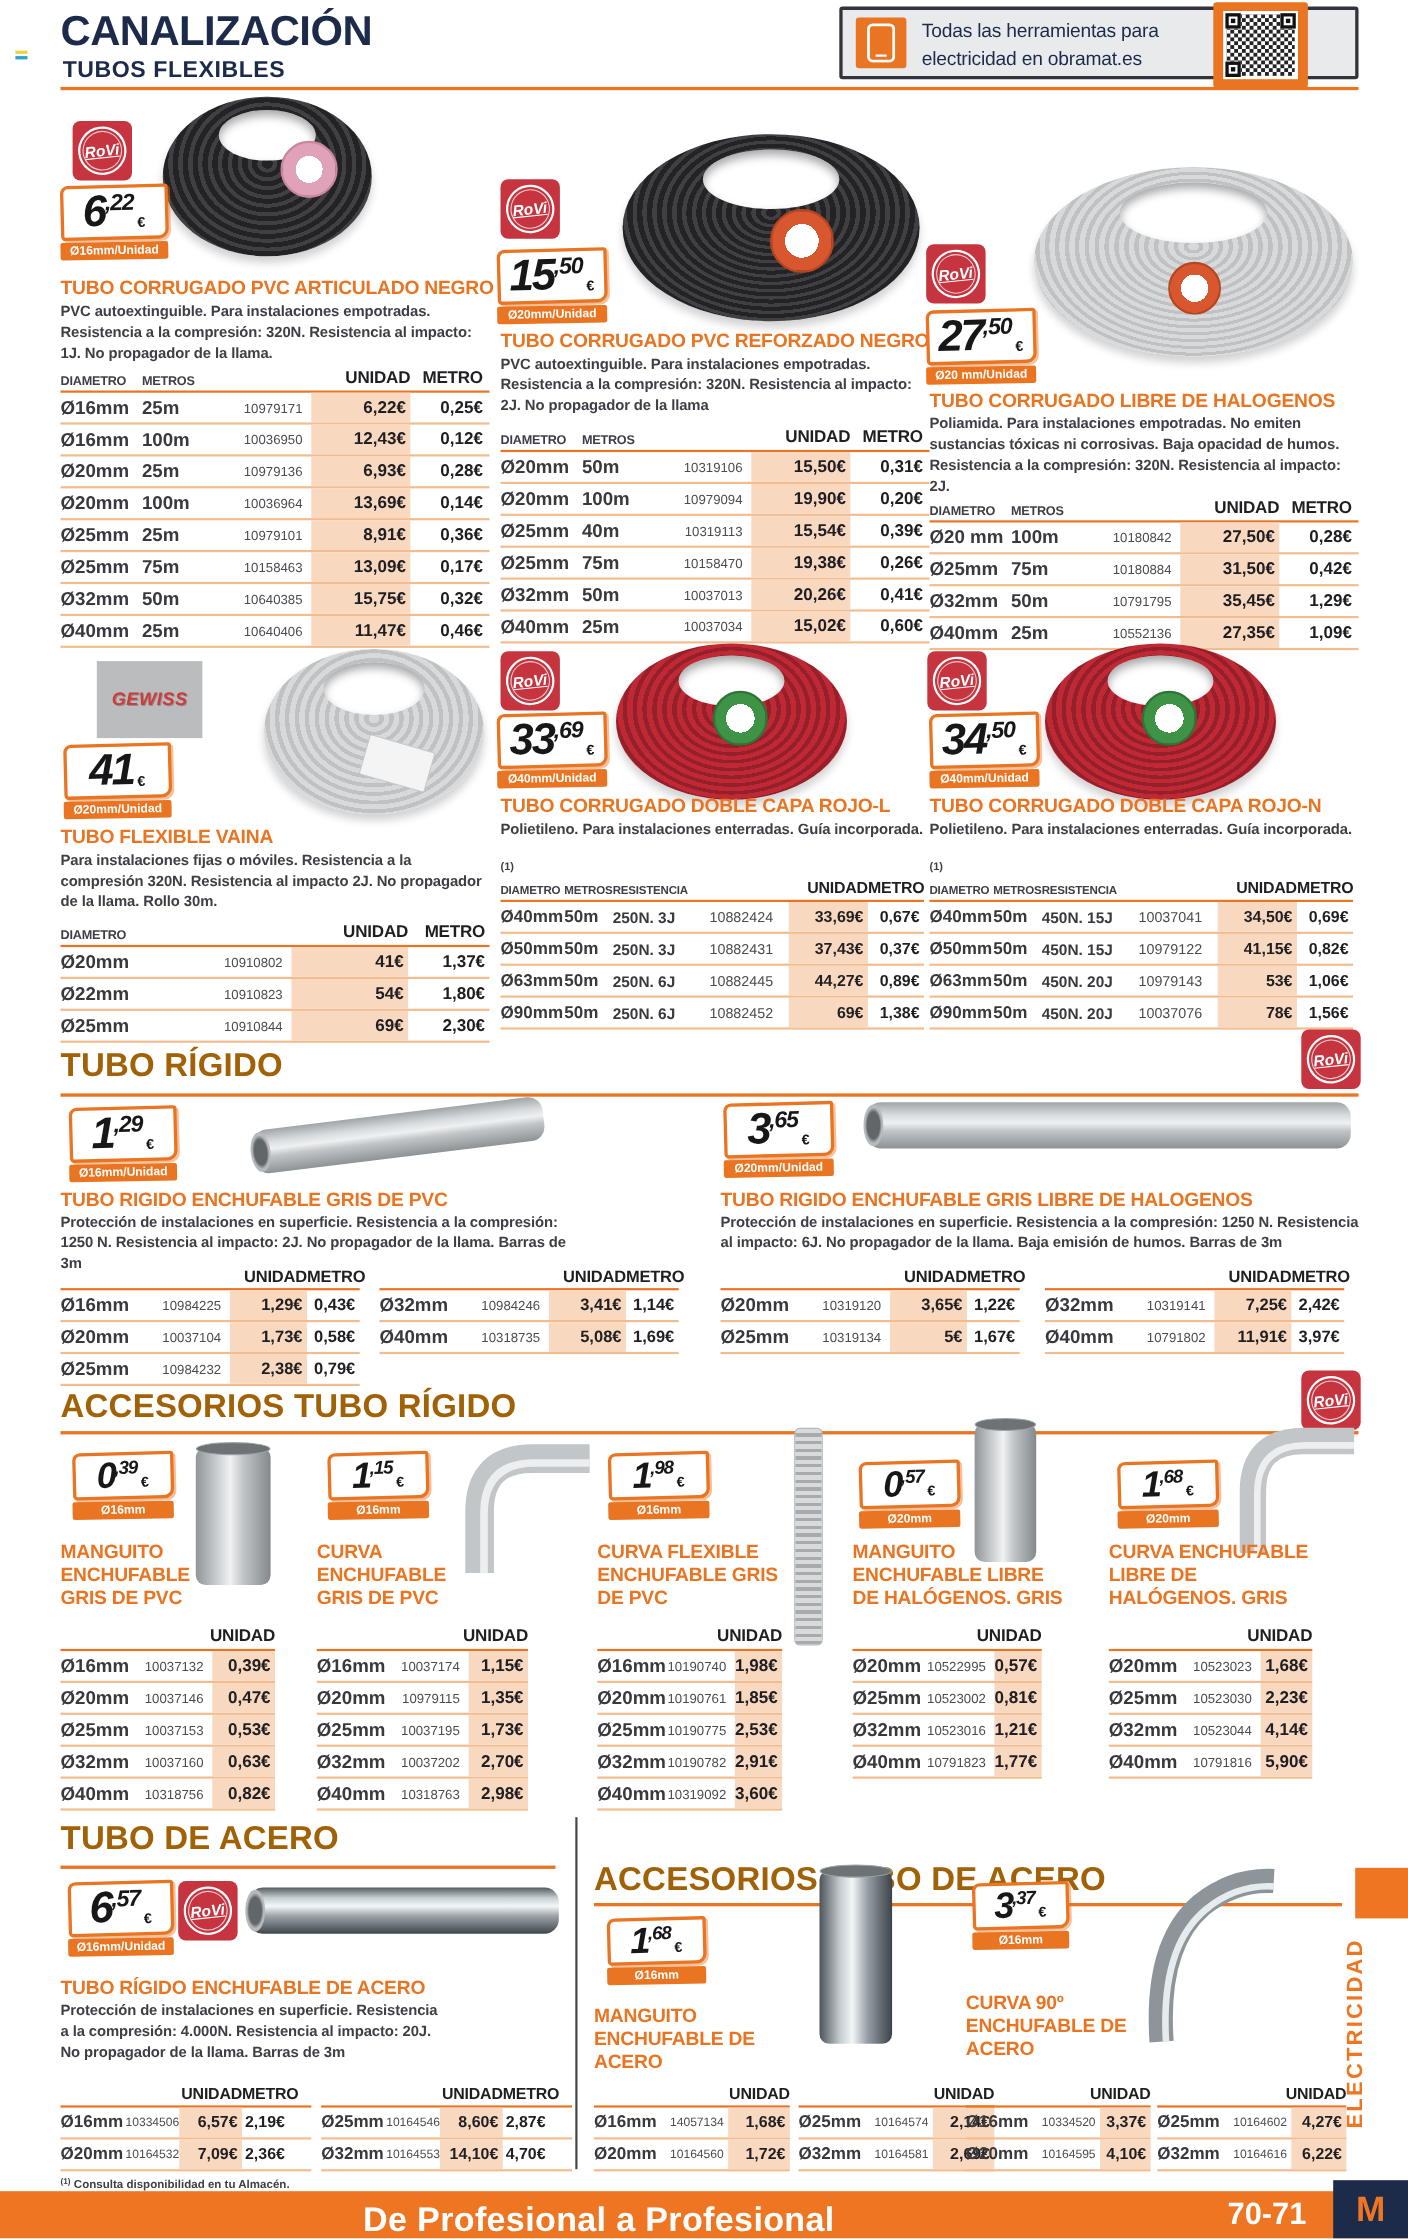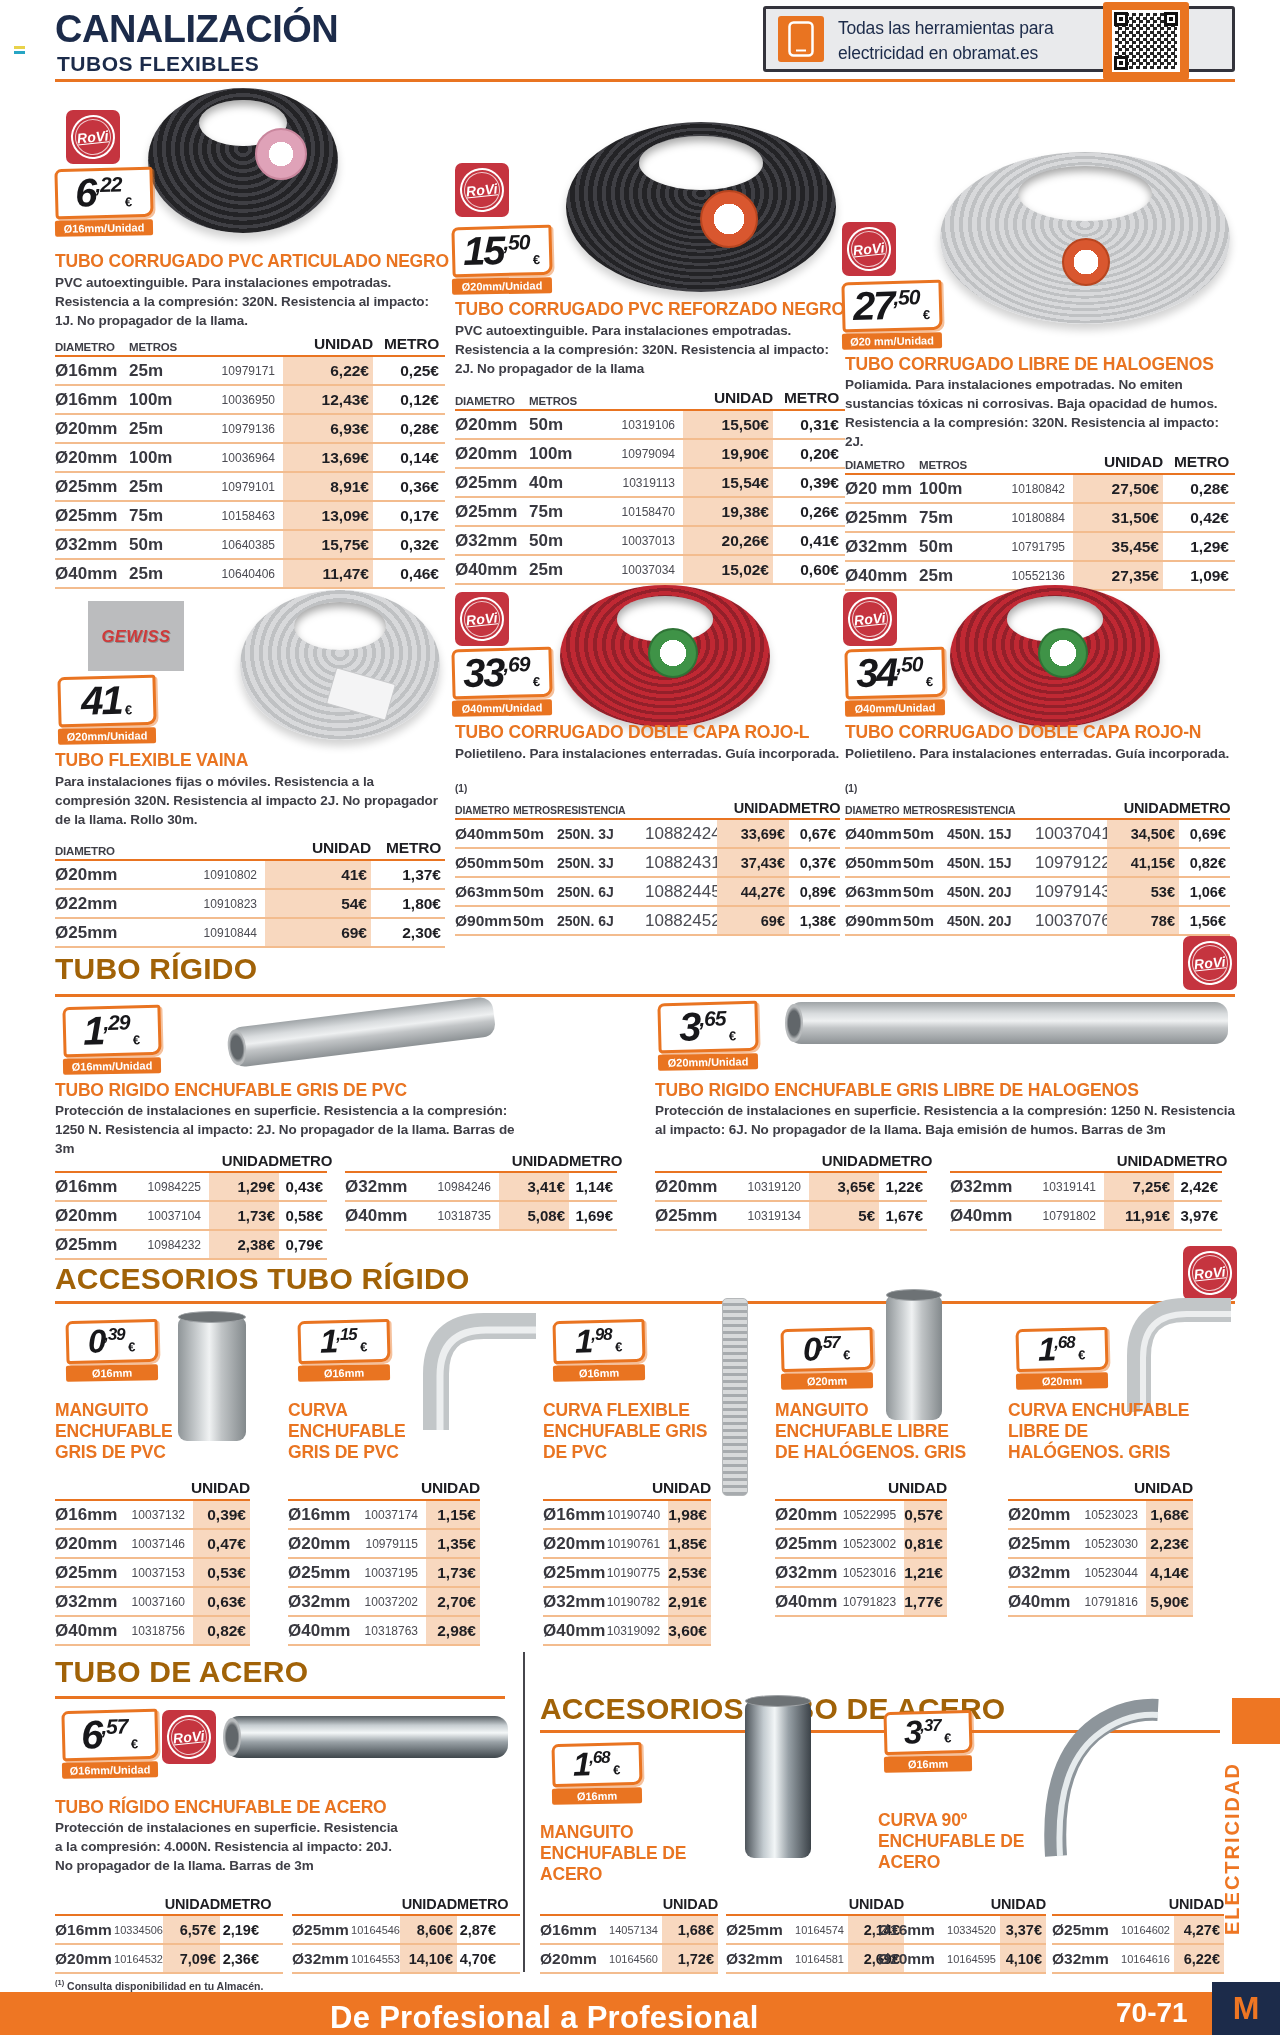--- a/index.html
+++ b/index.html
@@ -52,21 +52,21 @@
   .tr .c-res{font-size:14px;font-weight:700;color:#38383f}
   .c-ref{font-size:12px;font-weight:400;color:#4b4b52;text-align:right;padding-right:8px}
   .c-u,.c-pm{font-weight:800;font-size:15.5px;color:#1e1e23;text-align:right}
   .tr .c-u{background:#f8d8bf;align-self:stretch;display:flex;align-items:center;justify-content:flex-end;padding-right:4px}
   .c-pm{padding-right:2px}
   .tA .c-d{width:74px}.tA .c-m{width:64px}.tA .c-ref{width:90px}.tA .c-u{width:90px}.tA .c-pm{width:68px}
   .tV .c-d{width:86px}.tV .c-ref{width:124px}.tV .c-u{width:106px}.tV .c-pm{width:72px}
   .tR .th{font-size:10.5px}
   .tR .c-d{width:58px}.tR .c-m{width:44px}.tR .c-res{width:88px}.tR .c-ref{width:72px}.tR .c-u{width:72px}.tR .c-pm{width:49px}
   .tR .tr .c-d,.tR .tr .c-m{font-size:15.5px}
-  .tR .c-ref{font-size:17px;padding-right:16px}
+  .tR .c-ref{font-size:13px;padding-right:16px}
   .tR .c-u,.tR .c-pm{font-size:14.5px}
   .tG .c-d{width:64px}.tG .c-ref{width:90px}.tG .c-u{width:70px}.tG .c-pm{width:46px}
   .tG .c-u,.tG .c-pm{font-size:15px}
   .tU .c-d{width:60px}.tU .c-ref{width:78px}.tU .c-u{flex:1}
   .tS .c-d{width:56px}.tS .c-ref{width:52px;font-size:11px;padding-right:0}.tS .c-u{width:57px}.tS .c-pm{width:41px}
   .tS .tr .c-d{font-size:15.5px}.tS .c-u,.tS .c-pm{font-size:14.5px}
   .tM .c-d{width:52px}.tM .c-ref{width:70px;font-size:11px;padding-right:4px}.tM .c-u{flex:1}
   .tM .tr .c-d{font-size:15.5px}.tM .c-u{font-size:14.5px}
   
   .coil{position:absolute;border-radius:50%;

